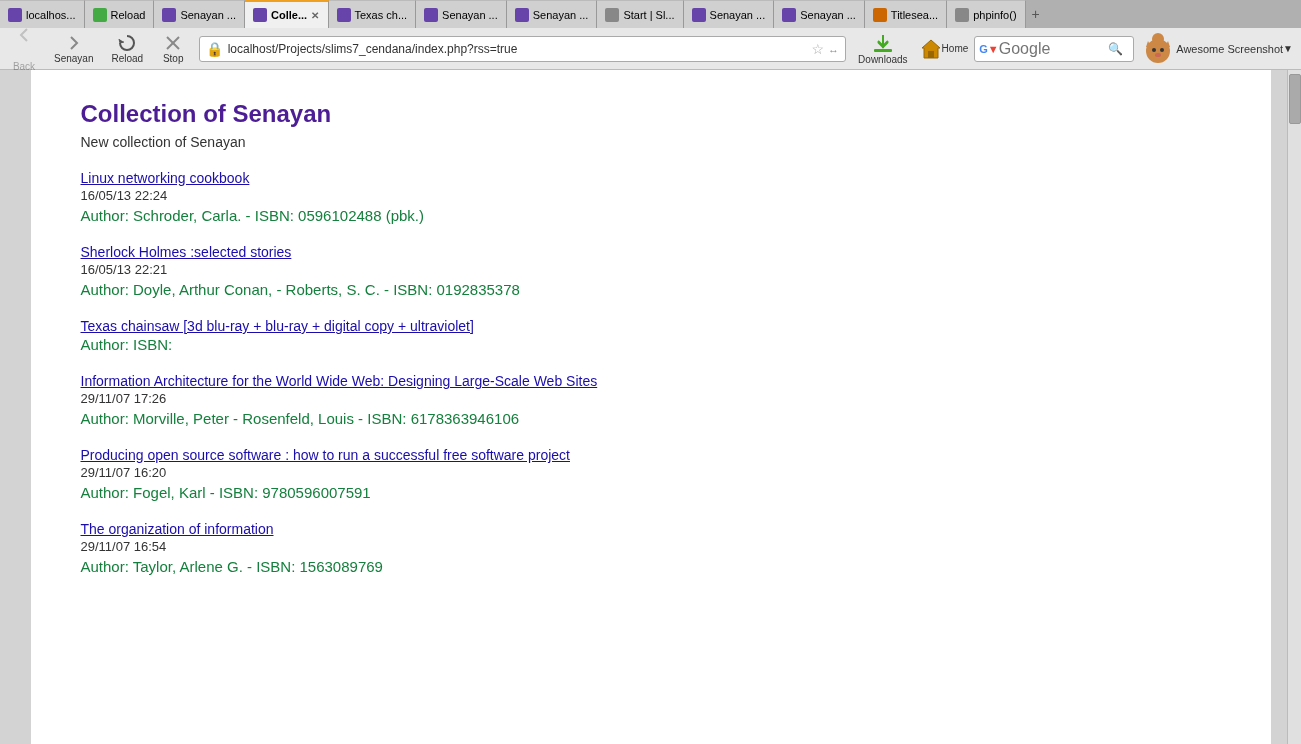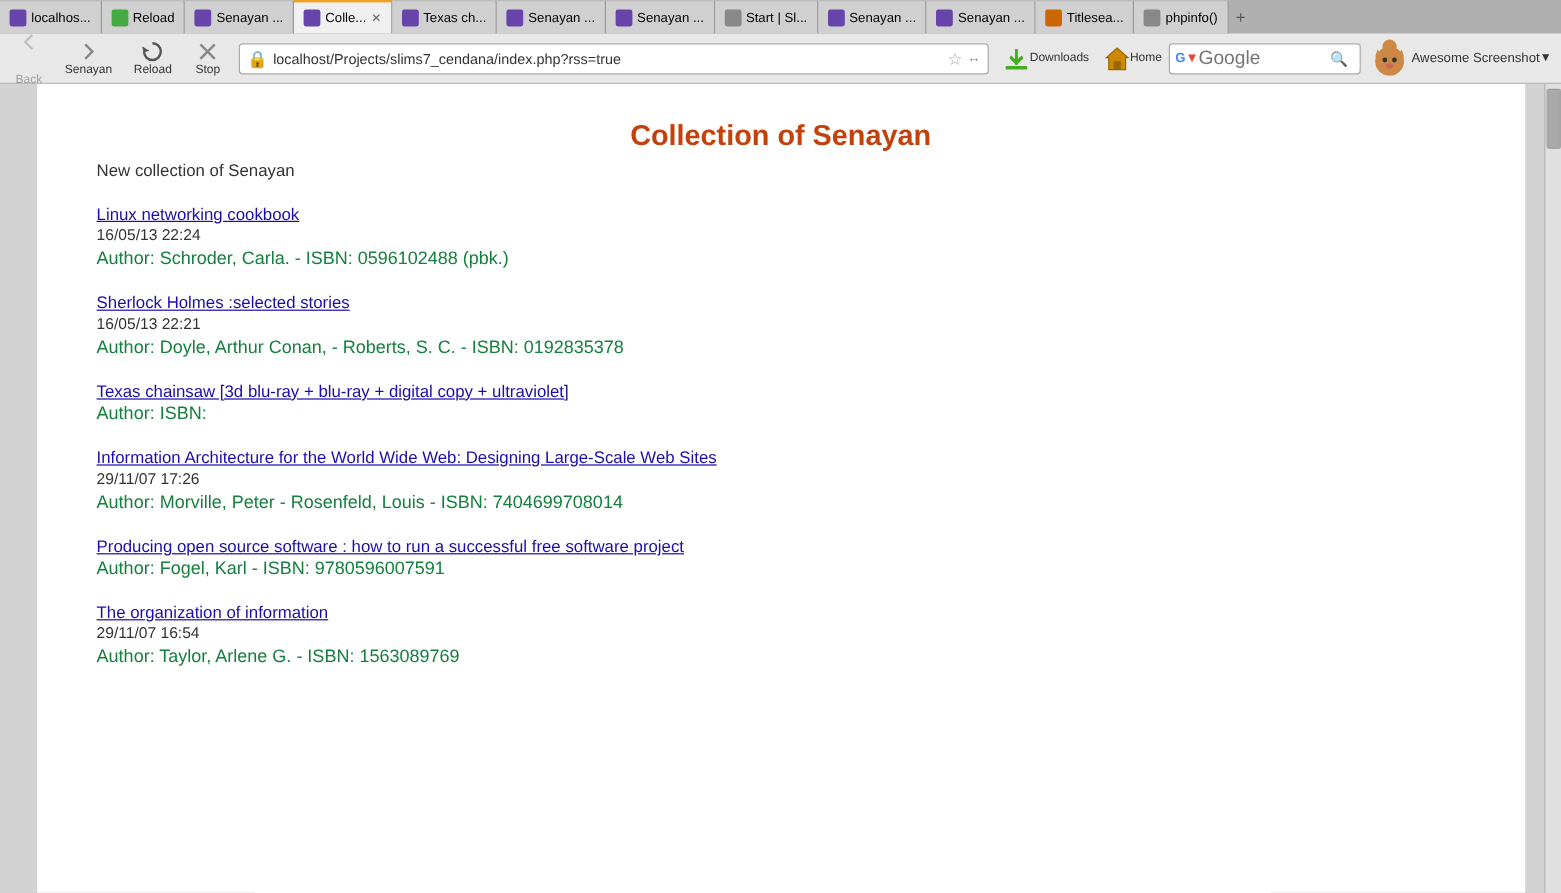--- a/index.html
+++ b/index.html
@@ -23,20 +23,21 @@
       cursor: pointer;
       white-space: nowrap;
       max-width: 130px;
       overflow: hidden;
       height: 28px;
       border-top: 1px solid #bbb;
     }
     .tab.active {
       background: #f0f0f0;
       border-top: 2px solid #f0a020;
+      font-weight: bold;
     }
     .tab-icon {
       width: 14px;
       height: 14px;
       margin-right: 4px;
       flex-shrink: 0;
     }
     .tab-close {
       margin-left: 4px;
       font-size: 10px;
@@ -112,20 +113,21 @@
     .search-input {
       border: none;
       outline: none;
       font-size: 16px;
       color: #333;
       width: 110px;
     }
     .search-icon { color: #555; font-size: 12px; }
     .downloads-btn {
       display: flex;
+      flex-direction: column;
       align-items: center;
       justify-content: space-between;
       padding: 2px 6px;
       cursor: pointer;
       font-size: 10px;
       color: #333;
     }
     .home-btn {
       display: flex;
       flex-direction: row;
@@ -177,23 +179,22 @@
       border-radius: 2px;
       position: absolute;
       top: 4px;
       left: 1px;
     }
 
     
     .collection-title {
       font-size: 24px;
       font-weight: bold;
-      color: #c2410c;
+      color: #4c1d95;
       margin-bottom: 6px;
-      text-align: center;
     }
     .collection-subtitle {
       font-size: 14px;
       color: #333;
       margin-bottom: 20px;
     }
     .book-entry {
       margin-bottom: 20px;
     }
     .book-link {
@@ -368,24 +369,25 @@
           <div class="book-date">16/05/13 22:21</div>
           <div class="book-author">Author: Doyle, Arthur Conan, - Roberts, S. C. - ISBN: 0192835378</div>
         </div>
         <div class="book-entry">
           <a class="book-link" href="#">Texas chainsaw [3d blu-ray + blu-ray + digital copy + ultraviolet]</a>
           <div class="book-author">Author: ISBN:</div>
         </div>
         <div class="book-entry">
           <a class="book-link" href="#">Information Architecture for the World Wide Web: Designing Large-Scale Web Sites</a>
           <div class="book-date">29/11/07 17:26</div>
-          <div class="book-author">Author: Morville, Peter - Rosenfeld, Louis - ISBN: 7404699708014</div>
+          <div class="book-author">Author: Morville, Peter - Rosenfeld, Louis - ISBN: 6178363946106</div>
         </div>
         <div class="book-entry">
           <a class="book-link" href="#">Producing open source software : how to run a successful free software project</a>
+          <div class="book-date">29/11/07 16:20</div>
           <div class="book-author">Author: Fogel, Karl - ISBN: 9780596007591</div>
         </div>
         <div class="book-entry">
           <a class="book-link" href="#">The organization of information</a>
           <div class="book-date">29/11/07 16:54</div>
           <div class="book-author">Author: Taylor, Arlene G. - ISBN: 1563089769</div>
         </div>
       </div>
   </div>
   <div class="scrollbar">

